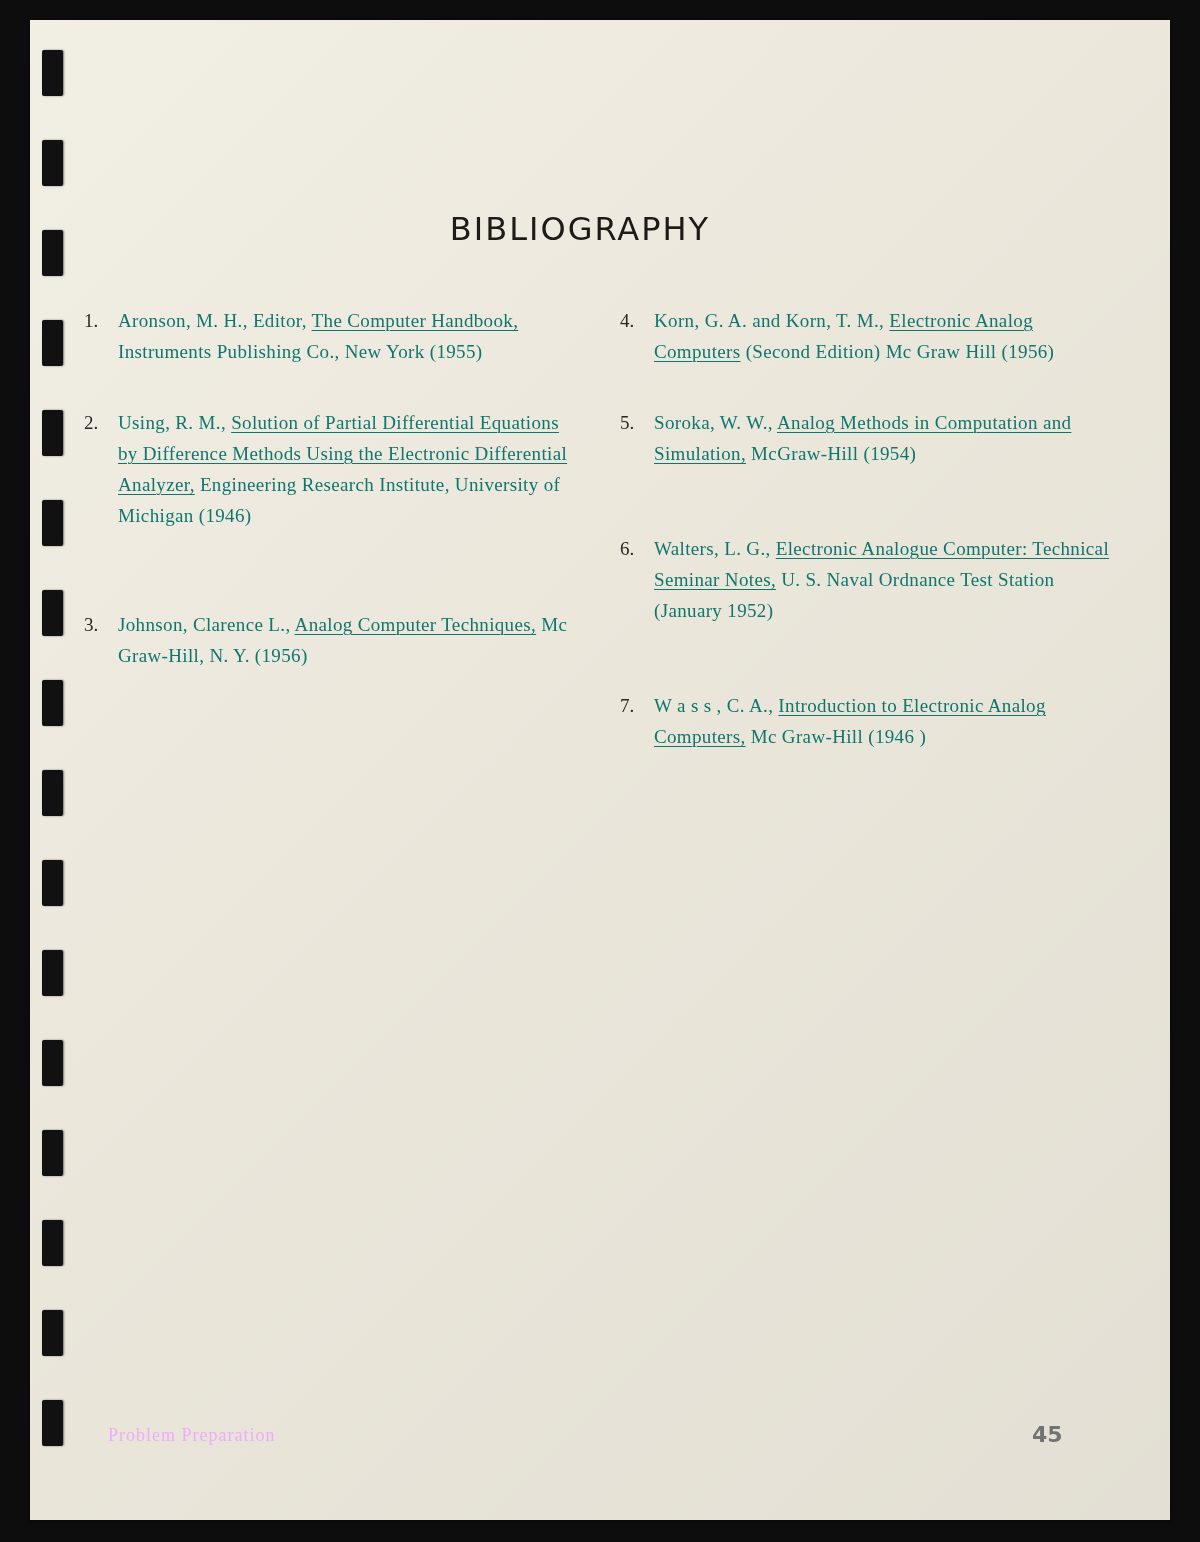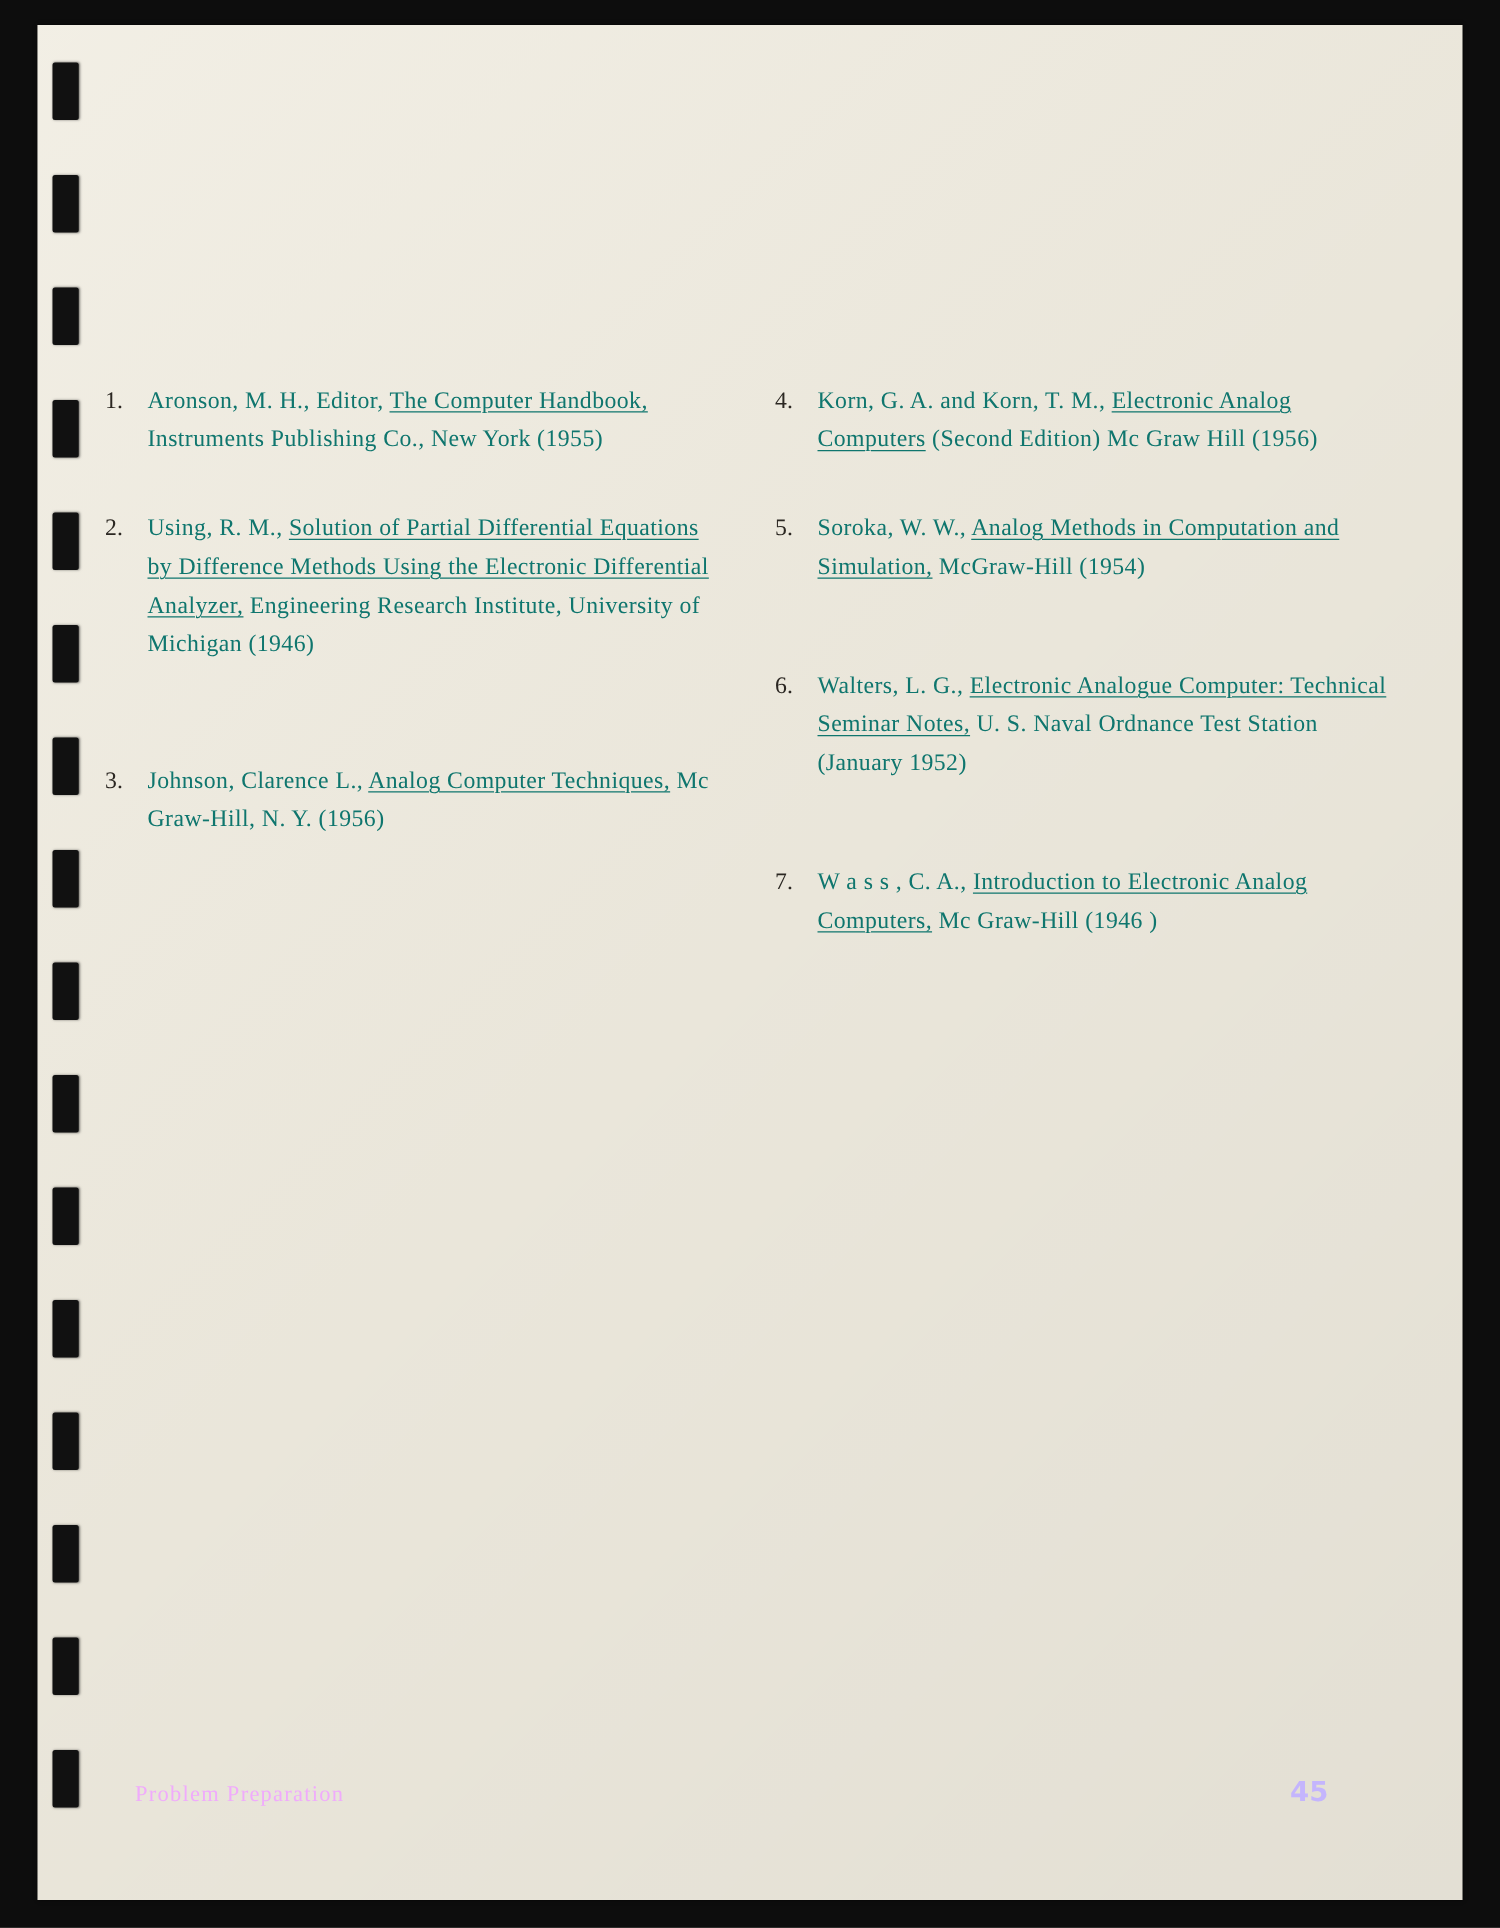--- a/index.html
+++ b/index.html
@@ -129,21 +129,21 @@
     letter-spacing: 1px;
     color: #f0abfc;
   }
   #page-number {
     position: absolute;
     left: 952px;
     top: 1422px;
     font-family: "DejaVu Sans", sans-serif;
     font-weight: bold;
     font-size: 22px;
-    color: #c4b5fd;
+    color: #737373;
   }
 </style>
 </head>
 <body>
 
 <div id="page">
 
   <div id="sheet"></div>
 
   <div id="binding">
@@ -160,20 +160,21 @@
       <div class="hole" style="top: 900px;"></div>
       <div class="hole" style="top: 990px;"></div>
       <div class="hole" style="top: 1080px;"></div>
       <div class="hole" style="top: 1170px;"></div>
       <div class="hole" style="top: 1260px;"></div>
       <div class="hole" style="top: 1350px;"></div>
     </div>
 
   <div id="content">
 
+    <div id="doc-title">BIBLIOGRAPHY</div>
 
     <div class="columns">
 
       <div class="col left">
 
         <div class="entry">
           <div class="num">1.</div>
           <div class="body">
             <span>Aronson,  M.  H.,  Editor,  </span><span class="ttl">The Computer Handbook,</span><span> Instruments Publishing Co., New York (1955)</span>
           </div>

